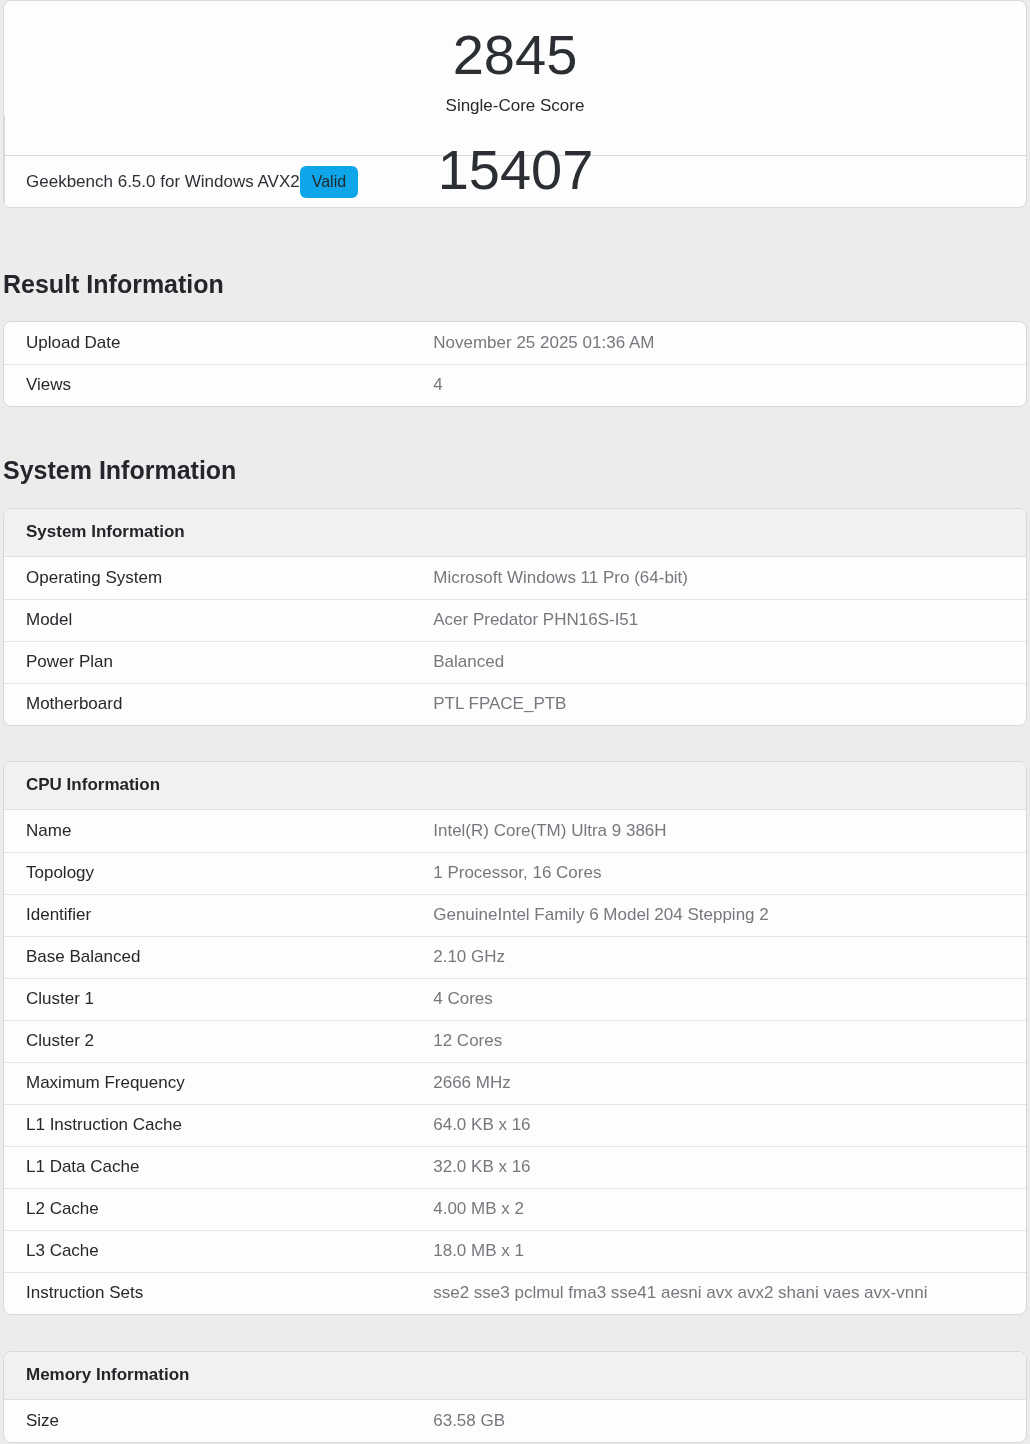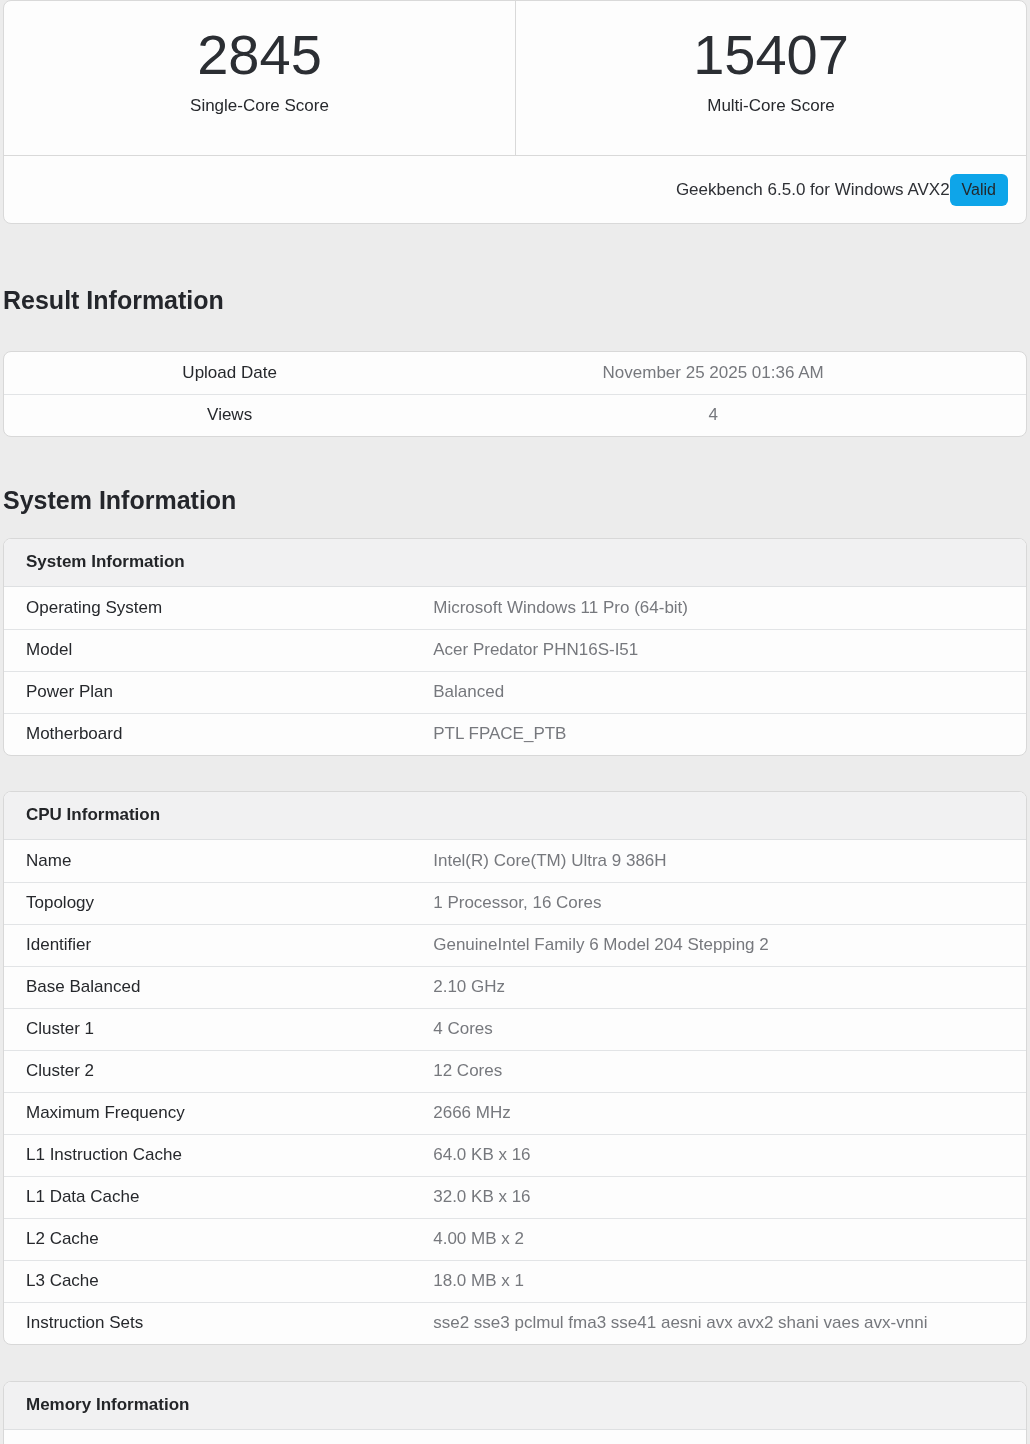--- a/index.html
+++ b/index.html
@@ -13,44 +13,44 @@
   }
   .container { padding: 0 3px; }
 
   
   .score-card {
     background: #fdfdfd;
     border: 1px solid #d9d9d9;
     border-radius: 8px;
     overflow: hidden;
   }
-  .scores { display: flex; height: 154px; }
+  .scores { display: flex; height: 154px; flex-direction: column; }
   .score-box {
     flex: 1 1 50%;
     text-align: center;
     padding-top: 24px;
   }
   .score-box + .score-box { border-left: 1px solid #d9d9d9; }
   .score-number {
     font-size: 56px;
     line-height: 1.08;
     font-weight: 400;
     color: #2b2e33;
   }
   .score-label {
     margin-top: 11px;
     font-size: 17px;
     color: #27292d;
   }
   .meta-row {
     border-top: 1px solid #d9d9d9;
-    height: 68px;
+    height: 52px;
     display: flex;
     align-items: center;
-    justify-content: flex-end;
+    justify-content: flex-start;
     padding: 0 18px 0 22px;
   }
   .bench-label { font-size: 17px; color: #2e3035; }
   .valid-badge {
     background: #0ea5e9;
     color: #23282b;
     font-size: 16px;
     padding: 7px 12px;
     border-radius: 6px;
   }
@@ -65,21 +65,21 @@
   #result-heading { margin-top: 62px; }
   #system-heading { margin-top: 49px; }
 
   
   .info-table {
     background: #fdfdfd;
     border: 1px solid #d8d8d8;
     border-radius: 8px;
     overflow: hidden;
   }
-  #result-table { margin-top: 36px; text-align: center; }
+  #result-table { margin-top: 22px; }
   #system-table { margin-top: 23px; }
   #cpu-table    { margin-top: 35px; }
   #memory-table { margin-top: 36px; }
 
   .thead {
     background: #f1f1f2;
     min-height: 48px;
     display: flex;
     align-items: center;
     padding: 0 22px;

